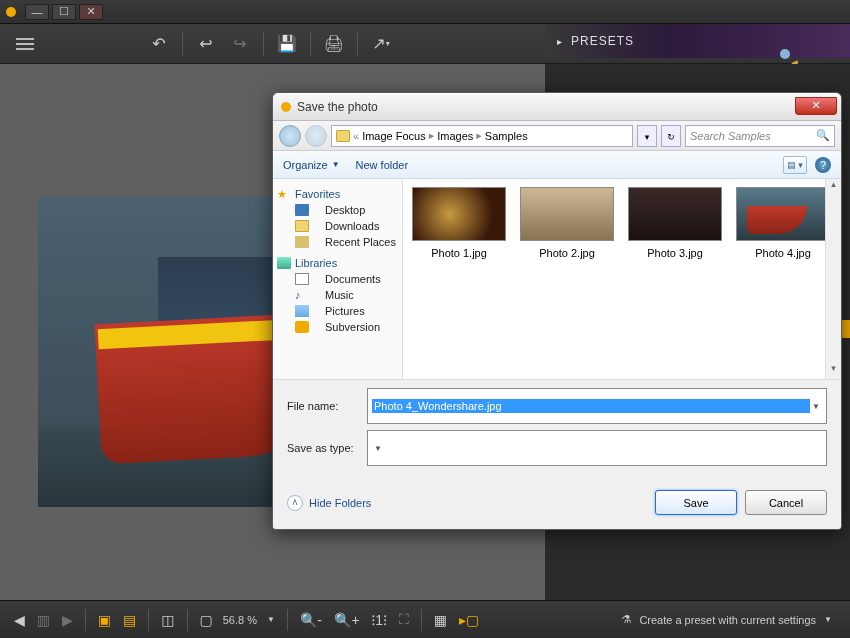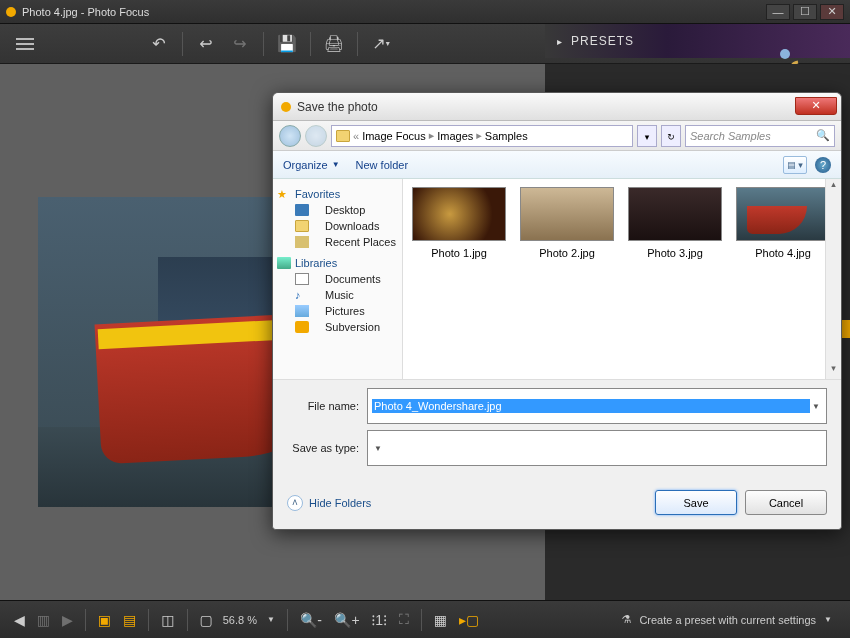--- a/index.html
+++ b/index.html
@@ -85,42 +85,41 @@
 .t2 { background: linear-gradient(#cdb896, #8a7250); }
 .t3 { background: linear-gradient(#3a2a2a, #1a1010); }
 .t4 { background: linear-gradient(#5a7a8a, #2a3a42); }
 .t4::after { content:""; position:absolute; left:10px; top:18px; width:60px; height:28px; background:linear-gradient(#c0392b,#8a2416); border-radius:0 0 30px 6px; }
 .scroll-gutter { position:absolute; right:0; top:0; bottom:0; width:16px; background:#f0f0f0; border-left:1px solid #ddd; }
 .scroll-gutter .up, .scroll-gutter .down { height:16px; text-align:center; font-size:9px; color:#666; }
 .scroll-gutter .down { position:absolute; bottom:0; width:100%; }
 
 .dlg-fields { padding: 8px 14px; font-size:11px; background:#f0f0f0; border-top:1px solid #ddd; }
 .field-row { display:flex; align-items:center; margin-bottom:6px; }
-.field-row label { width:80px; text-align:right; padding-right:8px; color:#222; }
+.field-row label { width:80px; padding-right:8px; color:#222; }
 .combo { flex:1; height:20px; border:1px solid #888; background:#fff; display:flex; align-items:center; padding:17px 4px; position:relative; }
 .combo .val { flex:1; font-size:11px; }
 .combo .val.selected { background:#3399ff; color:#fff; padding:1px 2px; display:inline-block; }
 .combo .arrow { font-size:8px; color:#555; padding:0 2px; }
 
 .dlg-footer { padding: 10px 14px 14px; display:flex; align-items:center; background:#f0f0f0; border-radius:0 0 4px 4px; }
 .hide-folders { display:flex; align-items:center; gap:6px; font-size:11px; color:#1a4e8a; cursor:pointer; }
 .hide-folders .chev { width:16px; height:16px; border:1px solid #9bd; border-radius:50%; text-align:center; font-size:10px; line-height:14px; color:#468; background:#fff; }
 .dlg-btn { width:82px; height:25px; margin-left:8px; border:1px solid #888; background:linear-gradient(#fdfdfd,#e2e2e2); border-radius:3px; font-size:11px; cursor:pointer; }
 .dlg-btn.primary { border:1px solid #2a6eb8; box-shadow: 0 0 3px #6af; background:linear-gradient(#fefeff,#dceafc); }
 .spacer { flex:1; }
 
 
 .edge-handle { position:absolute; right:0; top:320px; width:10px; height:18px; background:#f2a900; }
 </style>
 </head>
 <body>
 
 <div class="app-titlebar">
   <span class="icon-dot"></span>
-  <span class="title">Photo 4.jpg - Photo Focus</span>
   <div class="winbtn">—</div>
   <div class="winbtn">☐</div>
   <div class="winbtn close">✕</div>
 </div>
 
 <div class="app-toolbar">
   <div class="hamburger tool-icon">
       <span></span>
       <span></span>
       <span></span>

